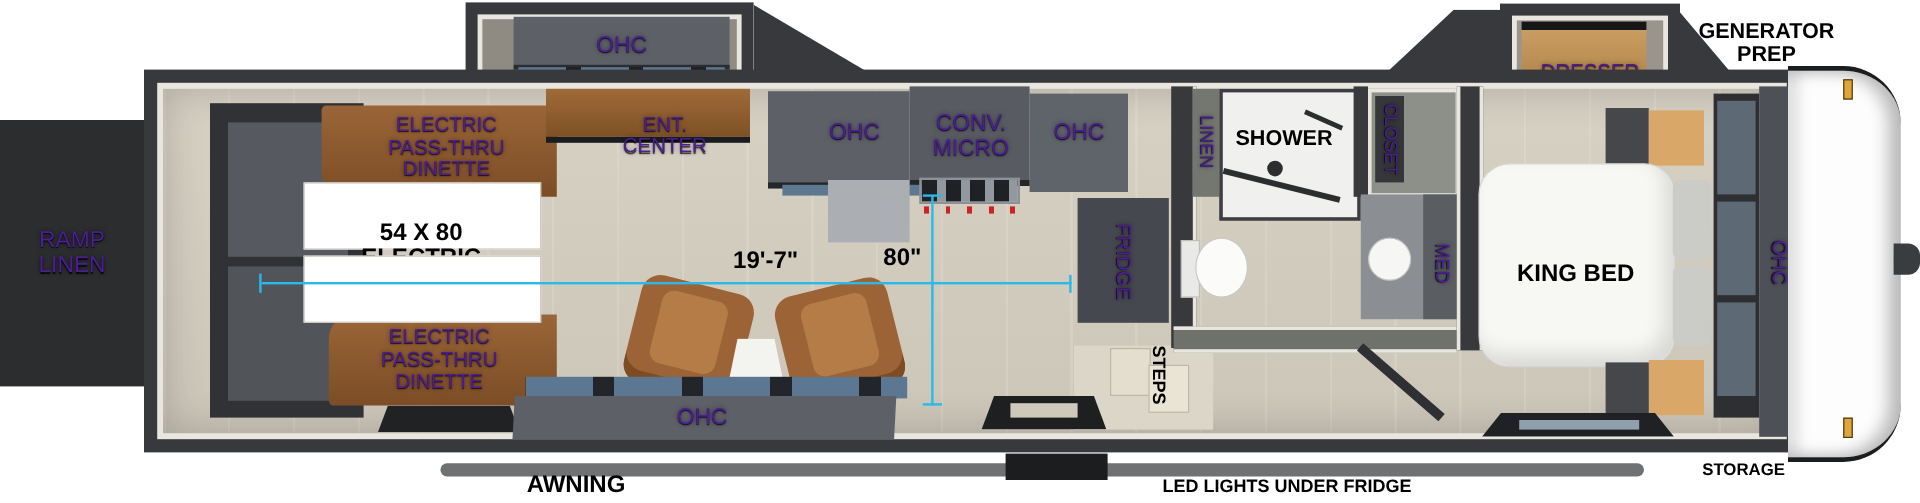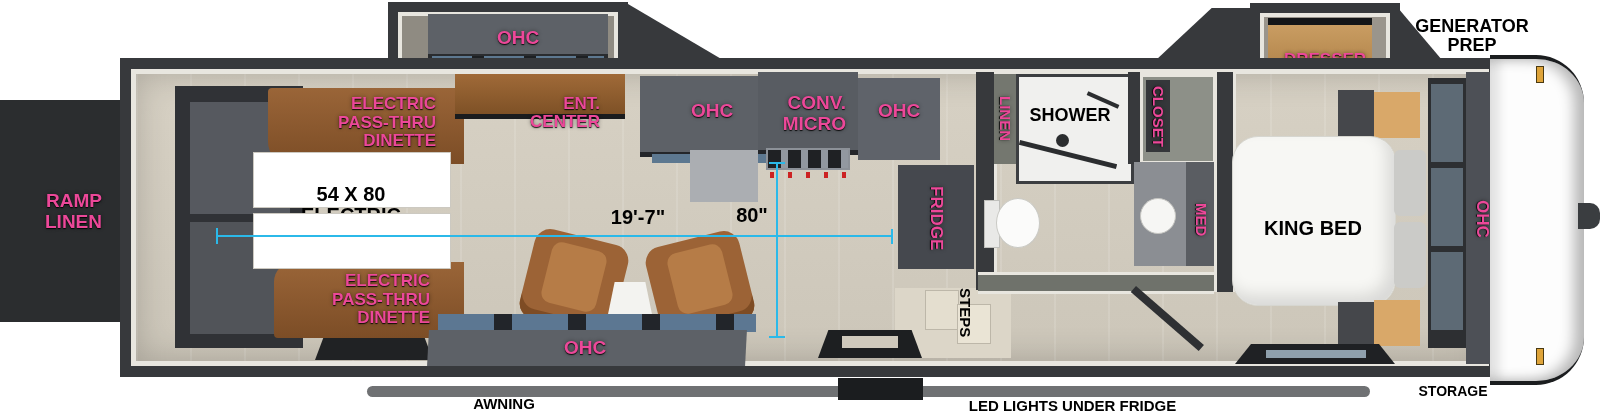--- a/index.html
+++ b/index.html
@@ -1,20 +1,20 @@
 <!DOCTYPE html>
 <html><head>
 <meta charset="utf-8">
 <style>
   html,body{margin:0;padding:0;background:#fff;}
   .canvas{position:relative;width:1600px;height:419px;background:#ffffff;overflow:hidden;
           font-family:"Liberation Sans", sans-serif;}
   .abs{position:absolute;}
   .lab{display:flex;align-items:center;justify-content:center;}
-  .wlab{color:#ec4899;font-weight:700;text-align:right;line-height:1.08;
+  .wlab{color:#4c1d95;font-weight:400;text-align:center;line-height:1.08;
         text-shadow:0 1px 1px rgba(0,0,0,.85),0 0 4px rgba(0,0,0,.45);}
   .blab{color:#000;font-weight:700;text-align:center;line-height:1.05;}
   .vtext{writing-mode:vertical-rl;text-orientation:mixed;}
   .wall{background:#37393c;}
   .trim{background:#e8e6df;}
   .floor{background:#d2ccbf;
          background-image:repeating-linear-gradient(90deg,rgba(255,255,255,.12) 0 2px,rgba(0,0,0,0) 2px 54px),
                           linear-gradient(180deg,#d7d1c4,#ccc6b9);}
   .cab{background:#5d6167;}
   .slat{background:repeating-linear-gradient(90deg,#5d7890 0 40px,#1d2023 40px 52px);}
@@ -144,17 +144,17 @@
   <div class="abs dim" style="left:891px;top:229px;width:2px;height:15px;"></div>
   <div class="abs dim" style="left:776px;top:163px;width:2px;height:175px;"></div>
   <div class="abs dim" style="left:769px;top:162px;width:16px;height:2px;"></div>
   <div class="abs dim" style="left:769px;top:336px;width:16px;height:2px;"></div>
   <div class="abs lab blab" style="left:588px;top:206px;width:100px;height:22px;font-size:20px;">19'-7"</div>
   <div class="abs lab blab" style="left:724px;top:204px;width:56px;height:22px;font-size:20px;">80"</div>
 
   <div class="abs lab blab" style="left:1402px;top:15px;width:140px;height:42px;font-size:18px;text-align:center;">GENERATOR PREP</div>
   <div class="abs" style="left:367px;top:386px;width:1003px;height:11px;background:#6f7173;border-radius:6px;"></div>
   <div class="abs" style="left:838px;top:378px;width:85px;height:22px;background:#1b1d1f;"></div>
-  <div class="abs lab blab" style="left:454px;top:394px;width:100px;height:20px;font-size:15px;">AWNING</div>
+  <div class="abs lab blab" style="left:430px;top:394px;width:100px;height:20px;font-size:20px;">AWNING</div>
   <div class="abs lab blab" style="left:965px;top:396px;width:215px;height:20px;font-size:15px;">LED LIGHTS UNDER FRIDGE</div>
   <div class="abs lab blab" style="left:1406px;top:381px;width:94px;height:20px;font-size:14px;">STORAGE</div>
 
 </div>
 
 </body></html>

